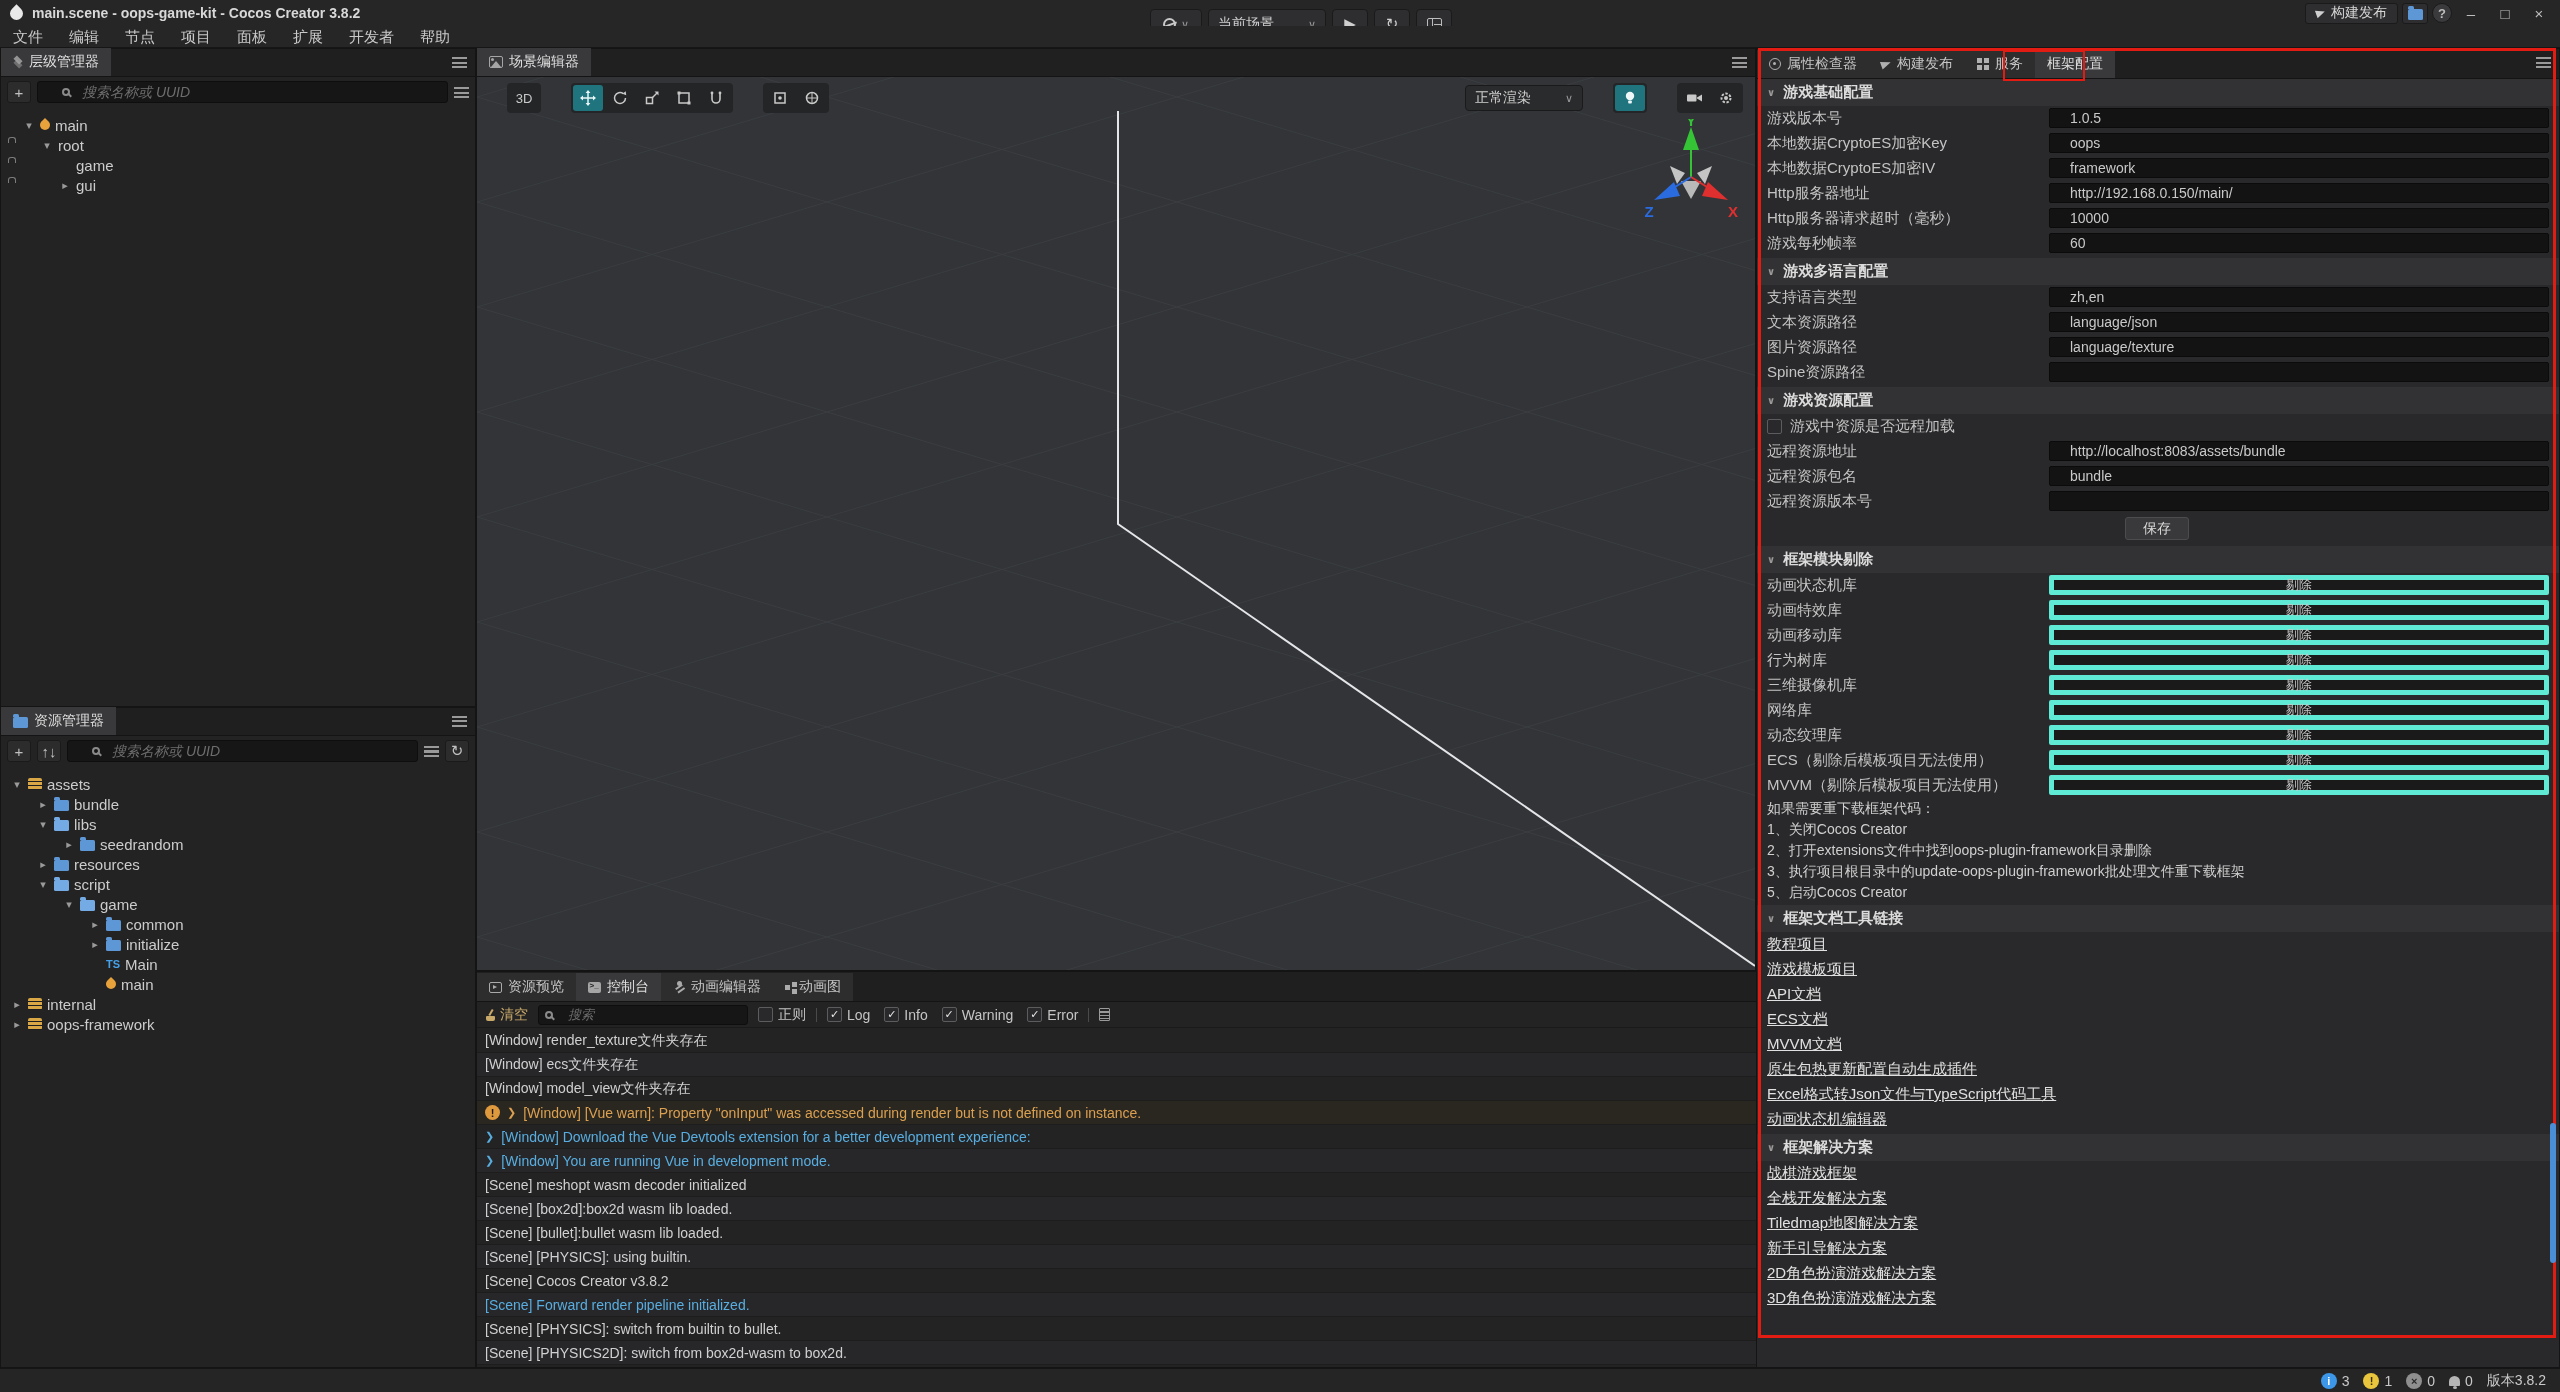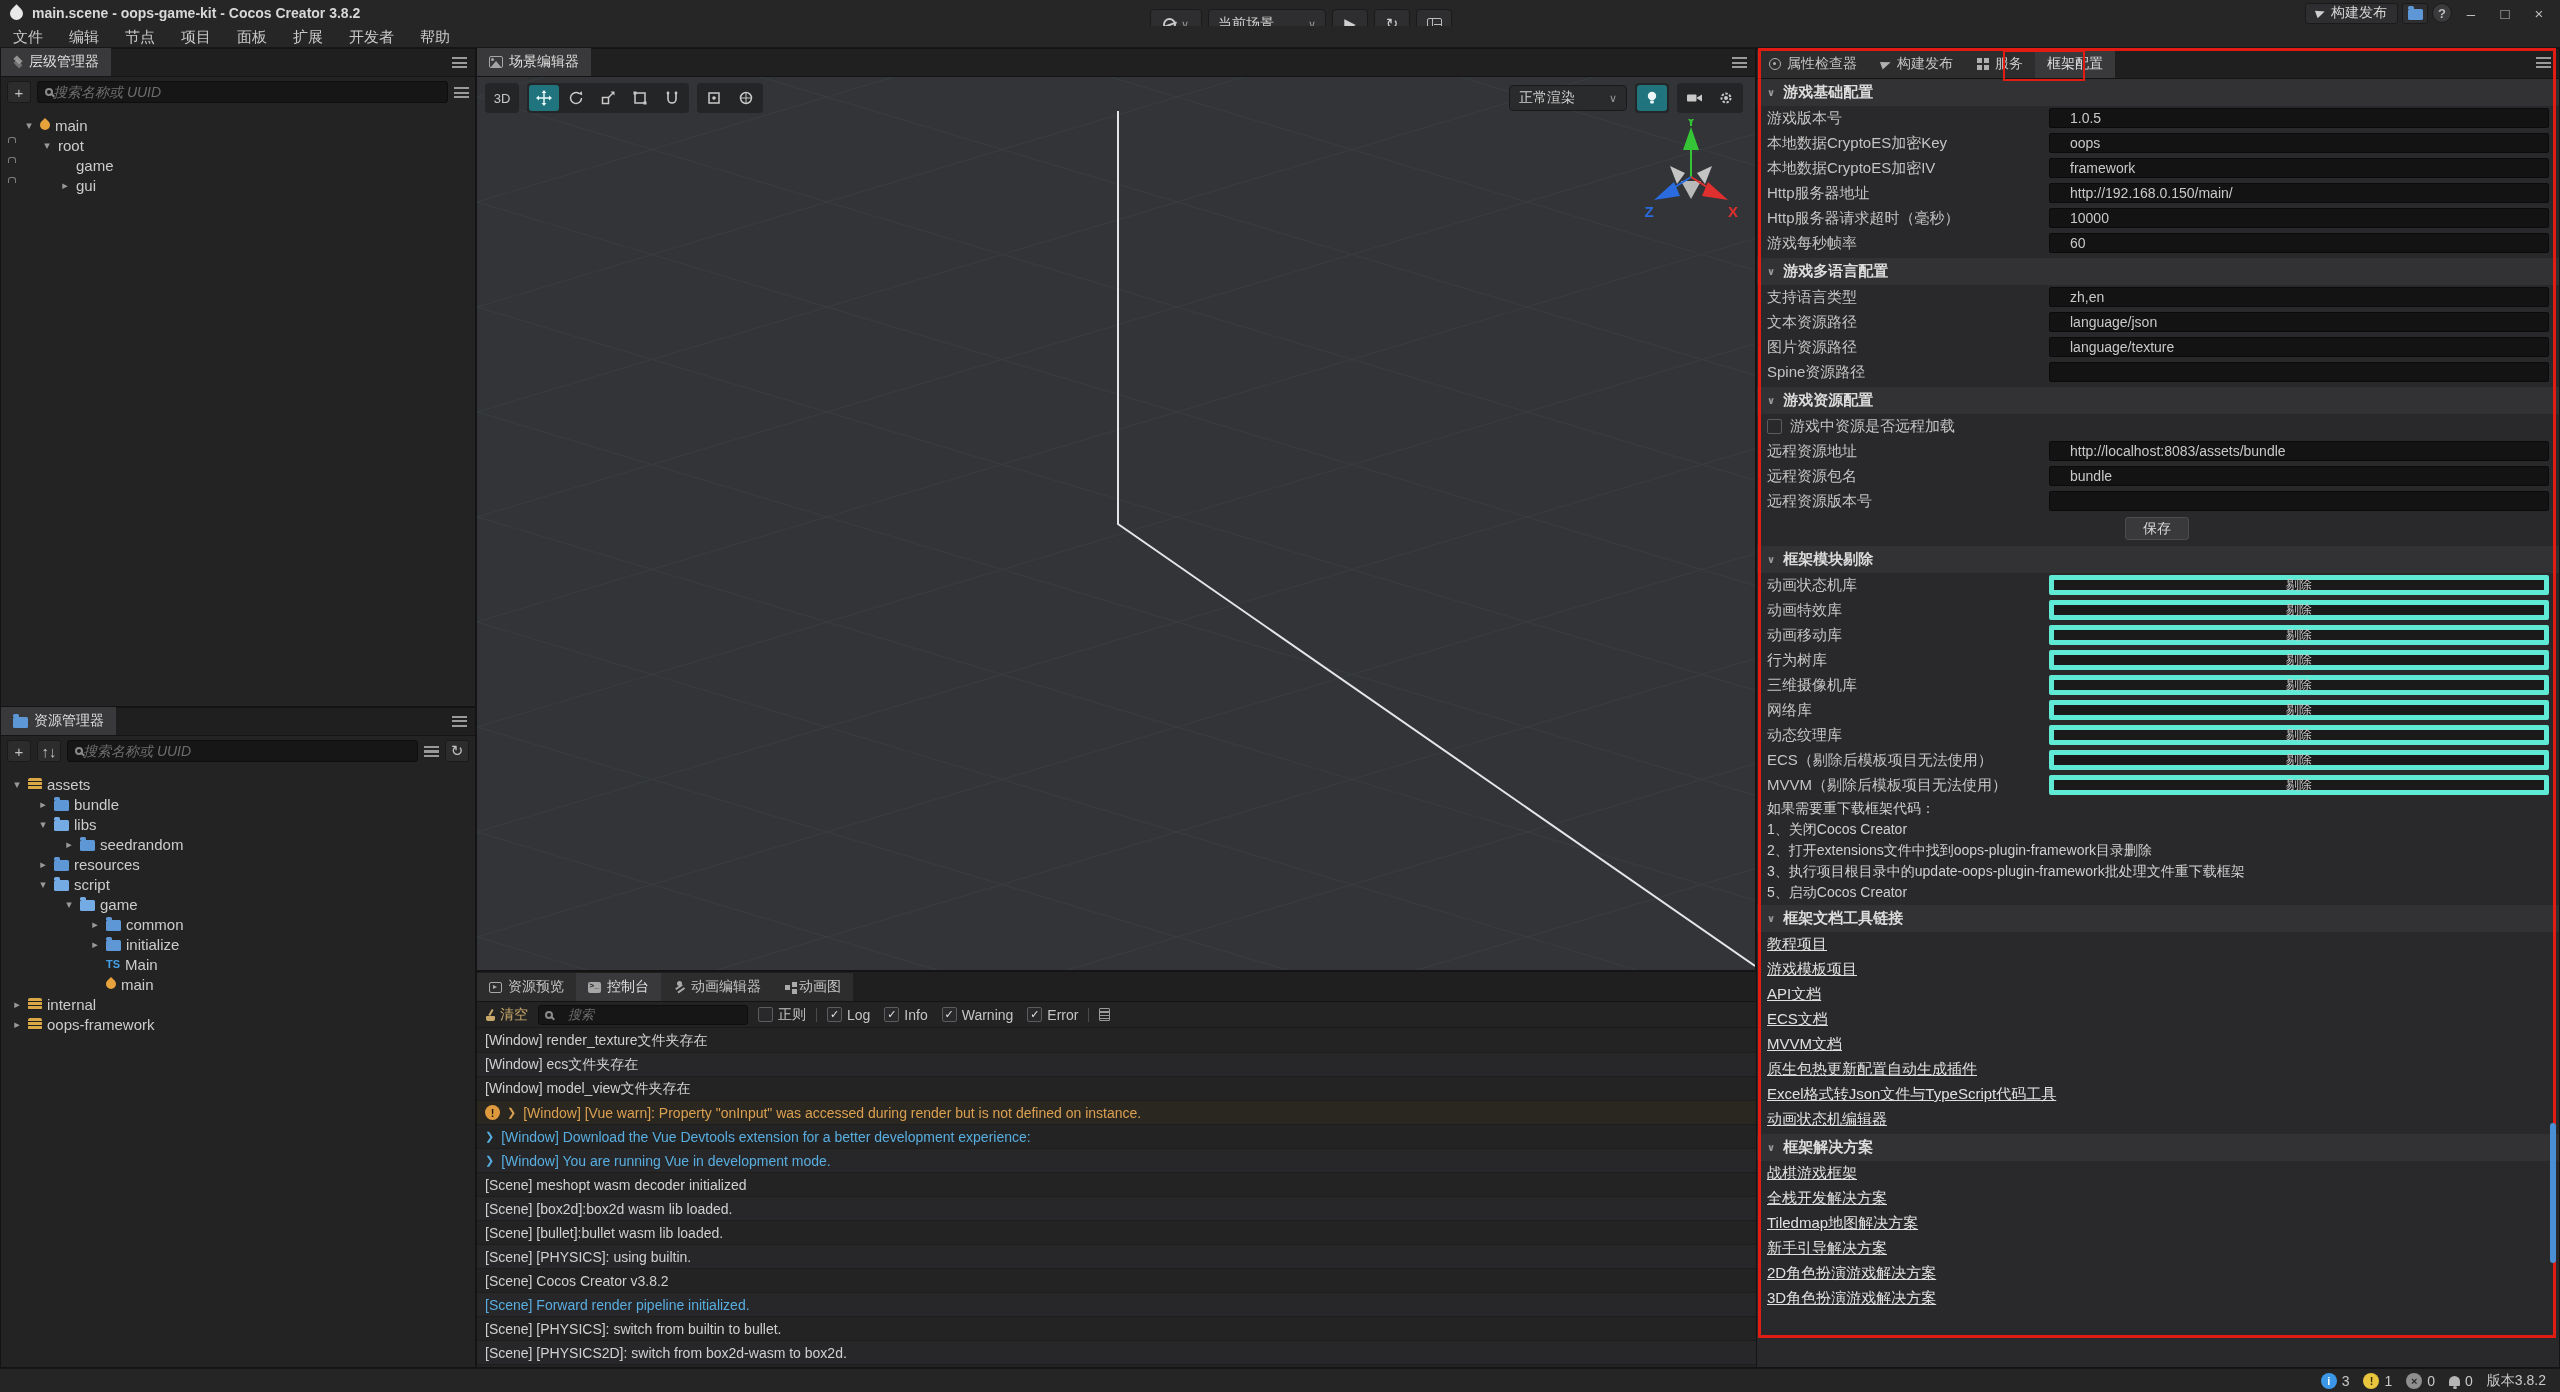--- a/index.html
+++ b/index.html
@@ -34,21 +34,21 @@
   .win-btn { width:30px; height:26px; display:flex; align-items:center; justify-content:center; color:#bdbdbd; font-size:15px; cursor:pointer; }
 
   
   .panel { position:absolute; background:#232324; border:1px solid #141415; }
   .tabbar { height:28px; background:#1f1f20; display:flex; align-items:flex-end; position:relative; border-bottom:1px solid #141415; }
   .tab { height:28px; display:flex; align-items:center; gap:6px; padding:0 12px; font-size:14px; color:#c5c5c5; background:#2d2d2e; cursor:pointer; }
   .tab.active { background:#39393b; color:#dedede; }
   .panel-menu { position:absolute; right:8px; top:8px; width:15px; height:11px; background:repeating-linear-gradient(#9a9a9a 0 2px, transparent 2px 4.5px); cursor:pointer; }
   .ptoolbar { height:30px; display:flex; align-items:center; padding:0 6px; gap:6px; }
   .sq-btn { width:24px; height:22px; background:#2c2c2d; border:1px solid #1a1a1b; border-radius:3px; color:#c0c0c0; display:flex; align-items:center; justify-content:center; font-size:15px; cursor:pointer; }
-  .searchbox { flex:1; height:22px; background:#161617; border:1px solid #0e0e0f; border-radius:3px; display:flex; align-items:center; padding:0 7px; gap:0; }
+  .searchbox { flex:1; height:22px; background:#161617; border:1px solid #0e0e0f; border-radius:3px; display:flex; align-items:center; padding:0 24px; gap:12px; }
   .searchbox input { flex:1; background:transparent; border:none; outline:none; color:#bdbdbd; font-style:italic; font-size:14px; font-family:inherit; }
   .searchbox input::placeholder { color:#6d6d6e; font-style:italic; }
   .i-mag { width:8px; height:8px; border:2px solid #8a8a8a; border-radius:50%; position:relative; flex:none; }
   .i-mag::after { content:""; position:absolute; width:5px; height:2px; background:#8a8a8a; transform:rotate(45deg); right:-4px; bottom:-2px; }
   .i-lines { width:15px; height:11px; background:repeating-linear-gradient(#9a9a9a 0 2px, transparent 2px 4.5px); }
 
   
   .tree { padding-top:8px; }
   .tree-row { position:relative; height:20px; display:flex; align-items:center; gap:5px; cursor:pointer; }
   .t-arrow { width:12px; color:#9a9a9a; font-size:11px; text-align:center; flex:none; }
@@ -61,21 +61,21 @@
   .i-folder::before { content:""; position:absolute; top:-3px; left:0; width:6px; height:3px; background:inherit; border-radius:1.5px 1.5px 0 0; }
   .i-folder.open { background:#74abe4; }
   .i-db { width:14px; height:12px; border-radius:2px; background:repeating-linear-gradient(#d9a746 0 3px,#1d1d1e 3px 4px); flex:none; }
   .i-ts { font-size:11px; font-weight:bold; color:#45a1e8; flex:none; }
 
   
   #scene { left:476px; top:48px; width:1280px; height:923px; background:#323437; }
   #scene .tabbar { background:#202021; }
   #scene-view { position:absolute; left:0; top:28px; width:1278px; height:893px; overflow:hidden; }
   .scn-toolbar { position:absolute; left:8px; top:34px; display:flex; gap:8px; align-items:center; z-index:5; }
-  .scn-group { display:flex; background:#242526; border-radius:4px; padding:2px; gap:2px; }
+  .scn-group { display:flex; background:#242526; border-radius:4px; padding:2px; gap:2px;margin-left:22px; }
   .scn-btn { width:30px; height:26px; border-radius:3px; display:flex; align-items:center; justify-content:center; color:#c9c9c9; font-size:13px; cursor:pointer; }
   .scn-btn.active { background:#1f747e; color:#eaf6f7; }
   .scn-btn svg { display:block; }
   .scn-right { position:absolute; right:12px; top:34px; display:flex; gap:8px; align-items:center; z-index:5; }
   .scn-select { width:118px; height:26px; background:#2a2b2c; border:1px solid #1a1a1b; border-radius:4px; display:flex; align-items:center; justify-content:space-between; padding:0 9px; font-size:14px; color:#d0d0d0; cursor:pointer;text-align:right; }
   #gizmo { position:absolute; left:1164px; top:70px; z-index:4; }
 
   
   #console { left:476px; top:971px; width:1480px; height:397px; }
   #console .tabbar { height:30px; }

